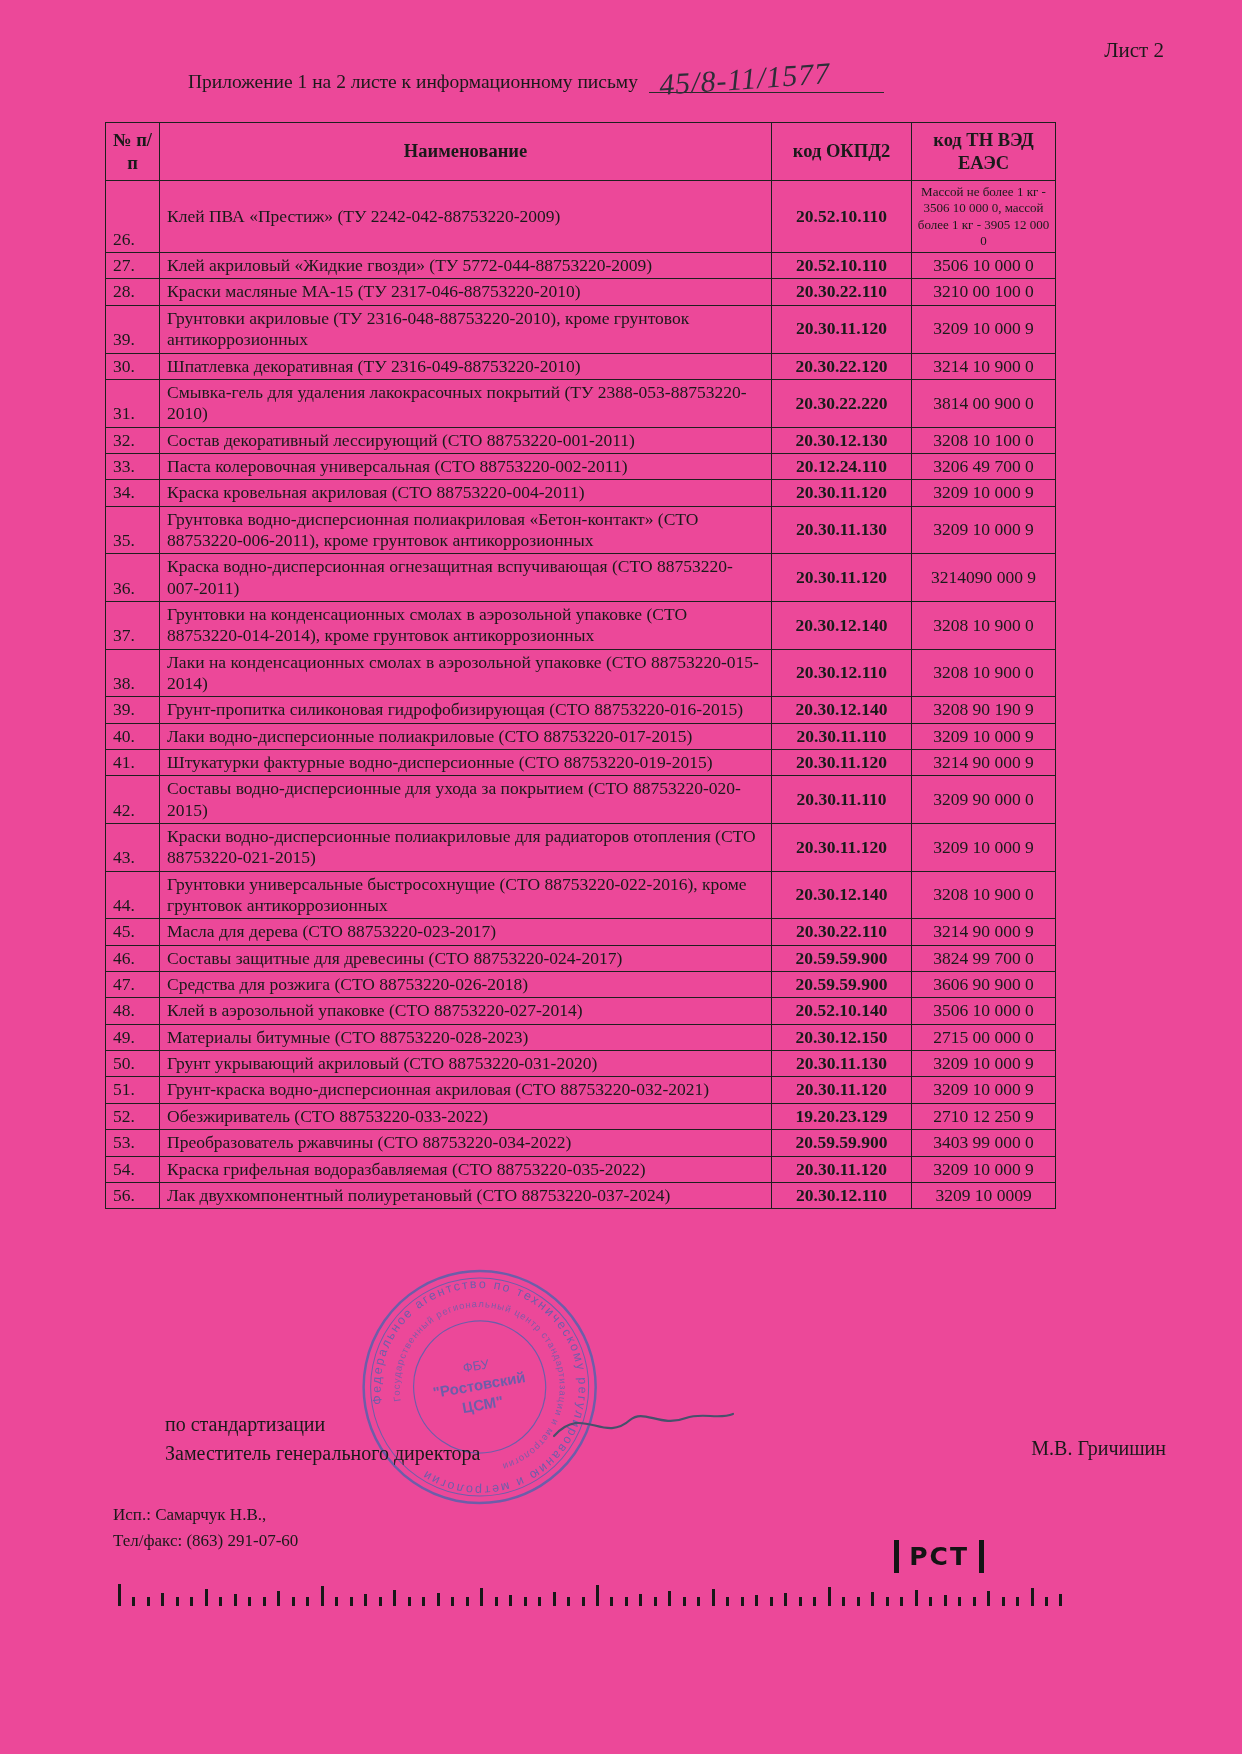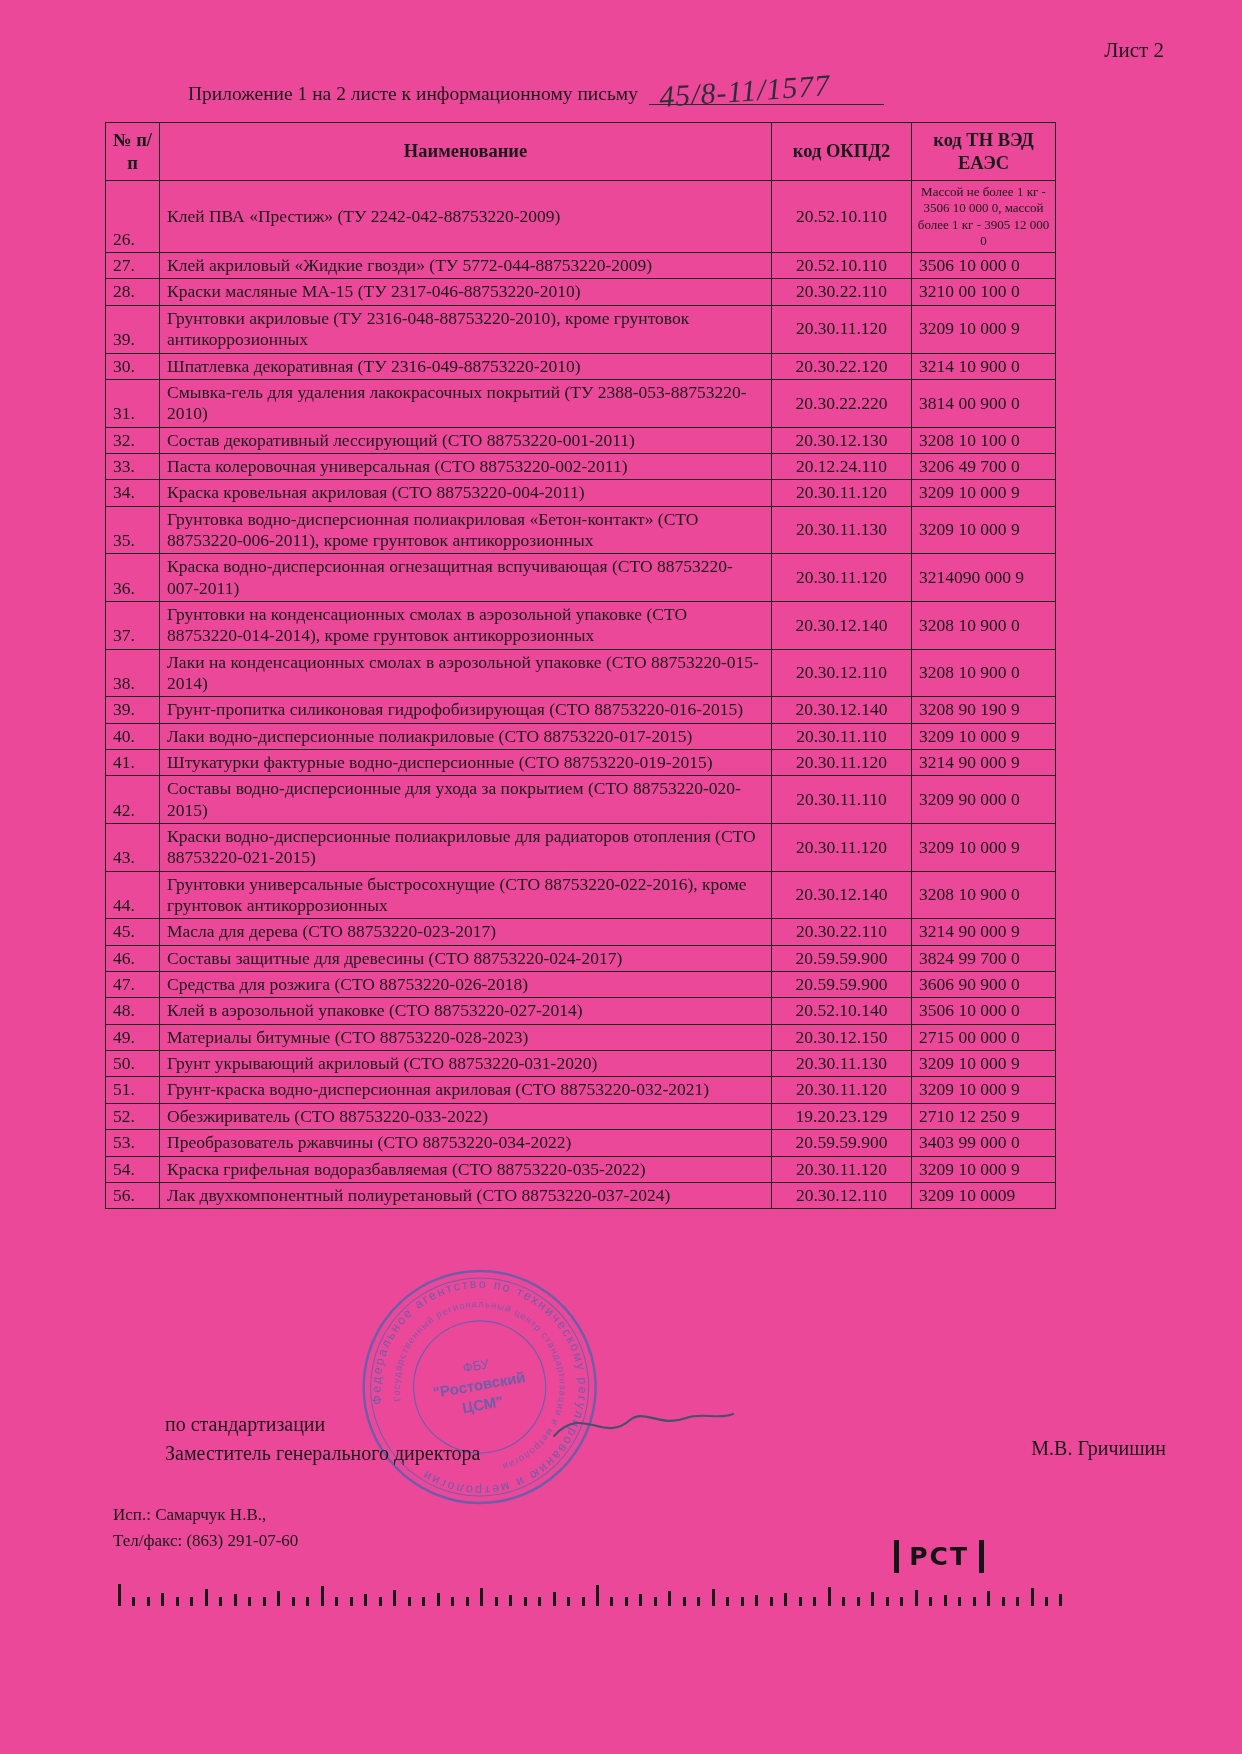--- a/index.html
+++ b/index.html
@@ -10,21 +10,21 @@
     background:#ec4899;
     font-family:"Liberation Serif", serif;
     color:#1a1a1a;
     overflow:hidden;
   }
   .sheet-label{
     position:absolute; top:38px; right:78px;
     font-size:21px;
   }
   .title-line{
-    position:absolute; top:80px; left:188px; right:100px;
+    position:absolute; top:68px; left:188px; right:100px;
     font-size:19.5px;
     white-space:nowrap;
   }
   .write-line{
     display:inline-block;
     min-width:235px;
     border-bottom:1.8px solid #2a2a2a;
     position:relative;
     height:24px;
     vertical-align:bottom;
@@ -57,22 +57,22 @@
     vertical-align:middle;
     font-size:18.5px;
     padding:6px 4px;
   }
   col.c-num{width:54px;}
   col.c-name{width:612px;}
   col.c-okpd{width:140px;}
   col.c-tnved{width:144px;}
   td.num{vertical-align:bottom; text-align:left; padding-left:9px;}
   td.name{vertical-align:middle; text-align:left;}
-  td.okpd2{vertical-align:middle; text-align:center; white-space:nowrap;}
-  td.tnved{vertical-align:middle; text-align:left;}
+  td.okpd2{vertical-align:middle; text-align:center; white-space:nowrap;font-weight:bold;}
+  td.tnved{vertical-align:middle; text-align:center;}
   td.tnved.small{
     font-size:13px; text-align:center; line-height:1.25; padding:3px 5px;
   }
   .footer{
     position:absolute; top:1392px; left:0; width:1242px; height:300px;
   }
   .sign-position{
     position:absolute; top:18px; left:165px;
     font-size:20px; line-height:1.45;
   }

